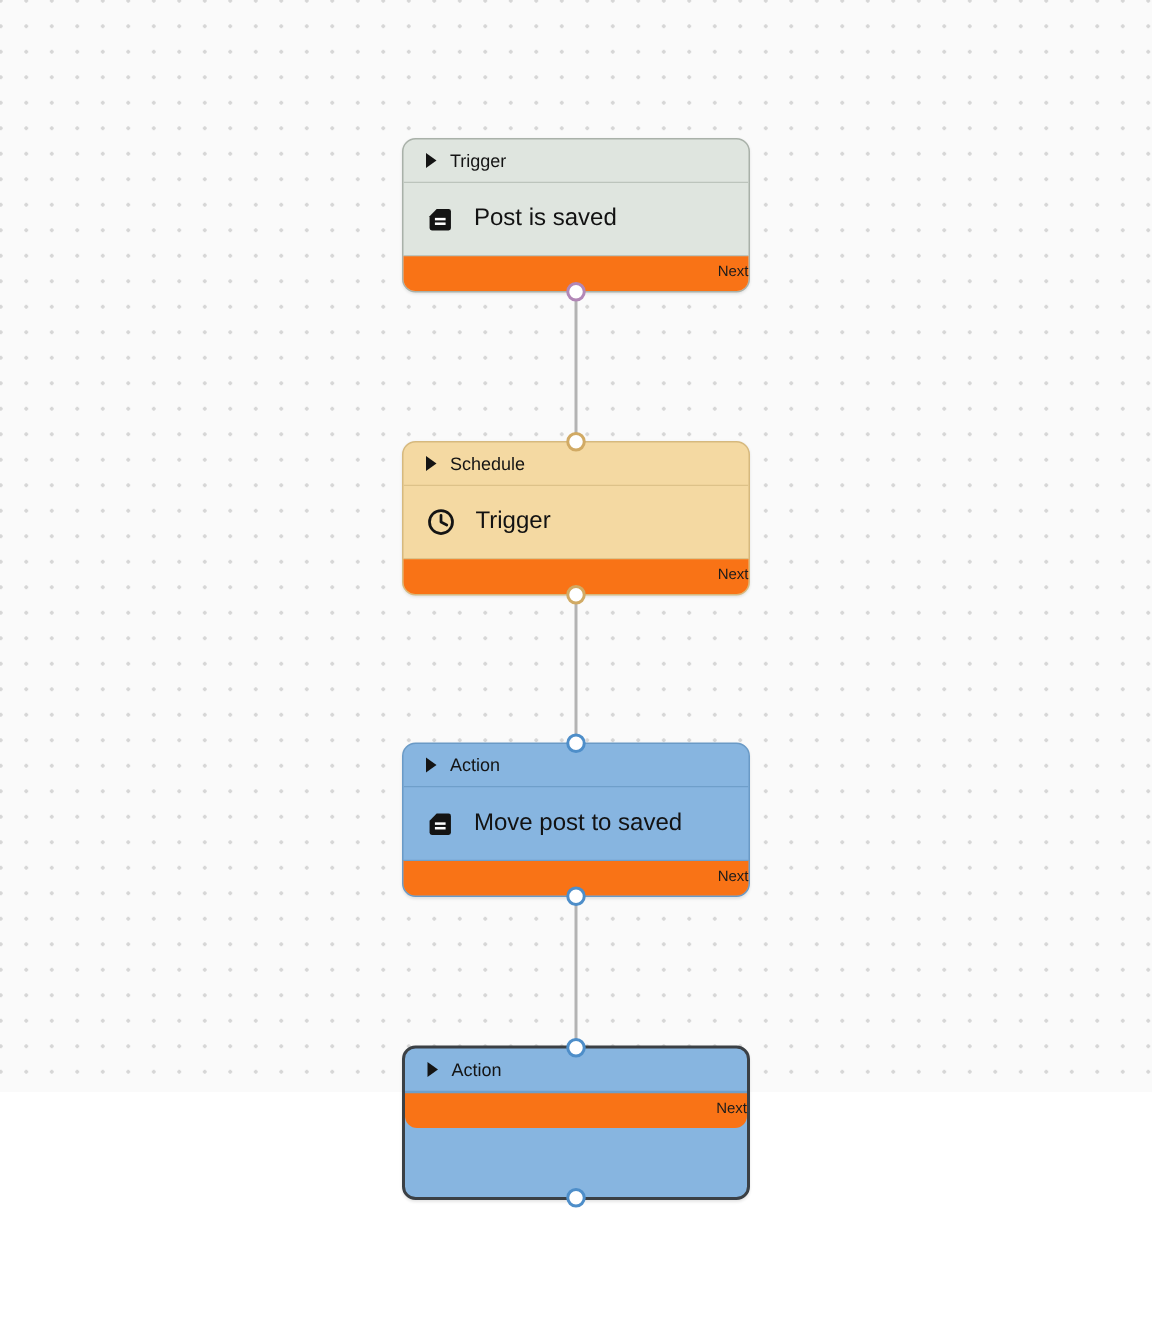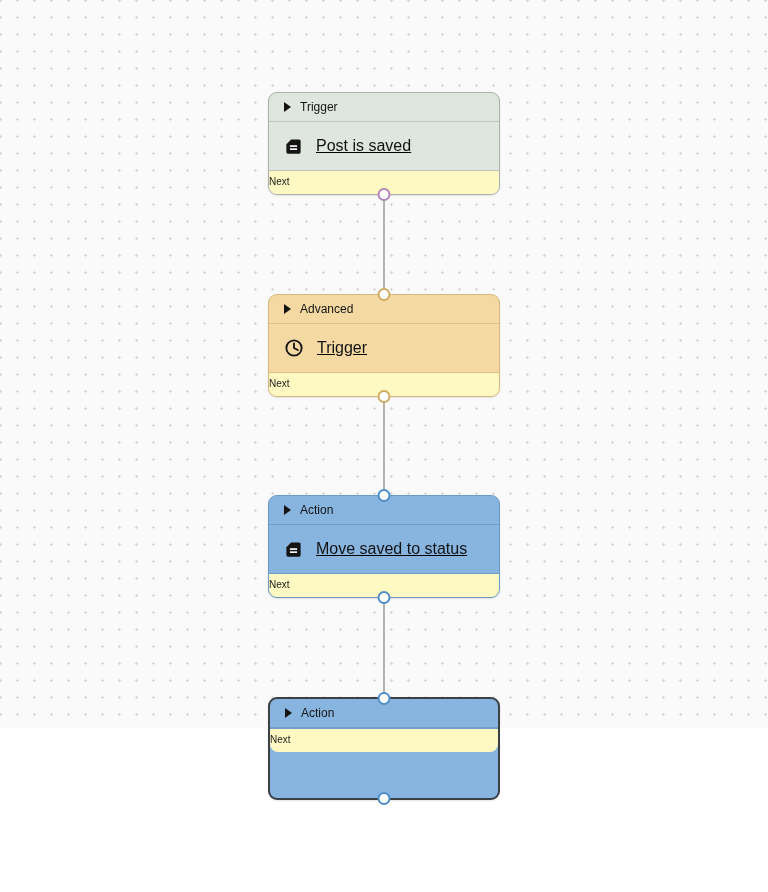--- a/index.html
+++ b/index.html
@@ -54,31 +54,30 @@
     border-top: 5px solid transparent;
     border-bottom: 5px solid transparent;
   }
   .cat { font-size: 12px; color: #141414; }
   .node-body {
     flex: 1;
     display: flex;
     align-items: center;
     gap: 13px;
     padding: 0 15px;
-    text-decoration: underline;
   }
   .node-icon { display: flex; align-items: center; }
   .title { font-size: 16px; color: #121212; white-space: nowrap; }
   .node-footer {
     flex: none;
     height: 23px;
-    background: #fef9c3;
+    background: #f97316;
     border-top: 1px solid var(--sep);
     border-radius: 0 0 8px 8px;
-    text-align: left;
+    text-align: right;
   }
   .node-footer span {
     display: inline-block;
     margin-top: 3px;
     font-size: 10px;
     color: #1c1c1c;
   }
   .handle {
     position: absolute;
     left: 50%;
@@ -117,21 +116,21 @@
     </div>
     <div class="node-footer">
       <span>Next</span>
     </div>
     <span class="handle handle-out"></span>
   </div>
 
   <div class="node" style="top: 294px; --fill: #f4d9a2; --border: #d6b97e; --sep: #ddc289; --handle: #d1aa64;">
     <div class="node-header">
       <span class="tri"></span>
-      <span class="cat">Advanced</span>
+      <span class="cat">Schedule</span>
     </div>
     <div class="node-body">
       <span class="node-icon">
         <svg width="20" height="20" viewBox="0 0 24 24" fill="none">
             <circle cx="12" cy="12" r="9.2" stroke="#141414" stroke-width="2.2"></circle>
             <path d="M12 12 V6.6 M12 12 L16.6 14.4" stroke="#141414" stroke-width="2.2" stroke-linecap="round"></path>
           </svg>
       </span>
       <span class="title">Trigger</span>
     </div>
@@ -148,21 +147,21 @@
       <span class="cat">Action</span>
     </div>
     <div class="node-body">
       <span class="node-icon">
         <svg width="19" height="19" viewBox="0 0 24 24">
             <path d="M9 3 H19 Q21 3 21 5 V19 Q21 21 19 21 H5 Q3 21 3 19 V9 Z" fill="#141414"></path>
             <rect x="7.5" y="10.4" width="9" height="2.1" fill="#ffffff"></rect>
             <rect x="7.5" y="14.3" width="9" height="2.1" fill="#ffffff"></rect>
           </svg>
       </span>
-      <span class="title">Move saved to status</span>
+      <span class="title">Move post to saved</span>
     </div>
     <div class="node-footer">
       <span>Next</span>
     </div>
     <span class="handle handle-in"></span>
     <span class="handle handle-out"></span>
   </div>
 
   <div class="node selected" style="top: 697px; --fill: #87b5e0; --border: #3b4045; --sep: #6f9fca; --handle: #4e8ec9;">
     <div class="node-header">

